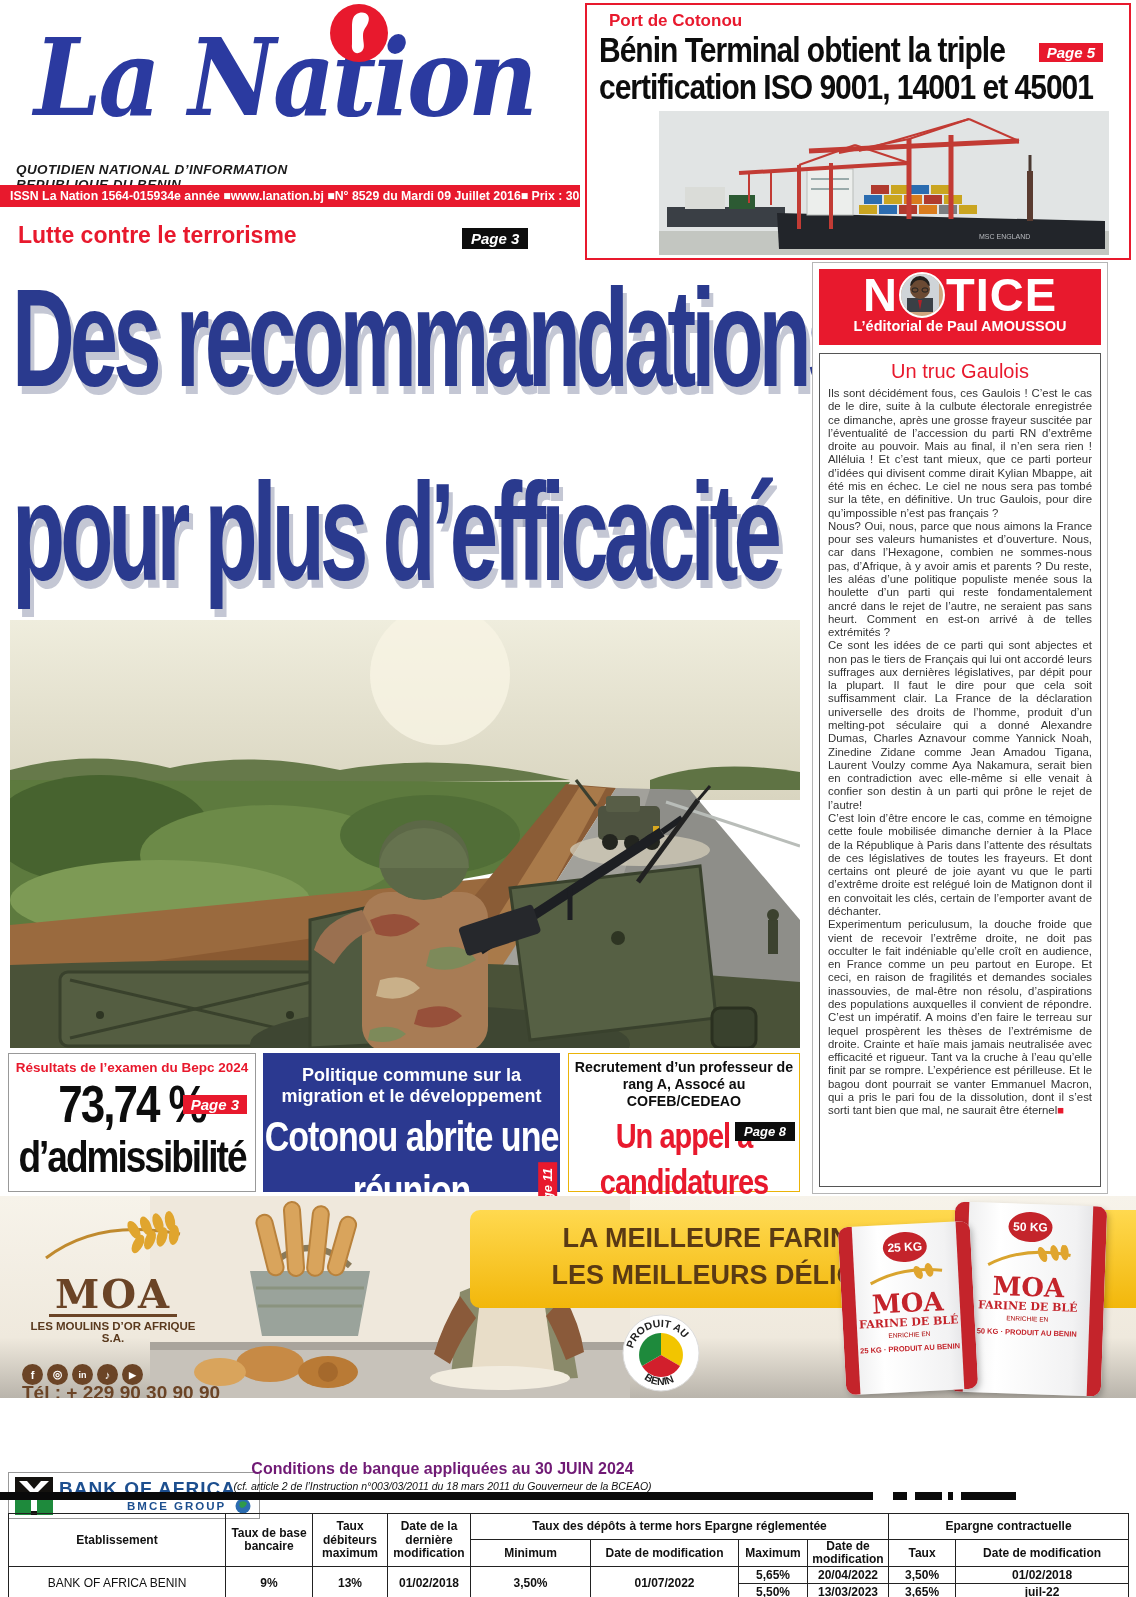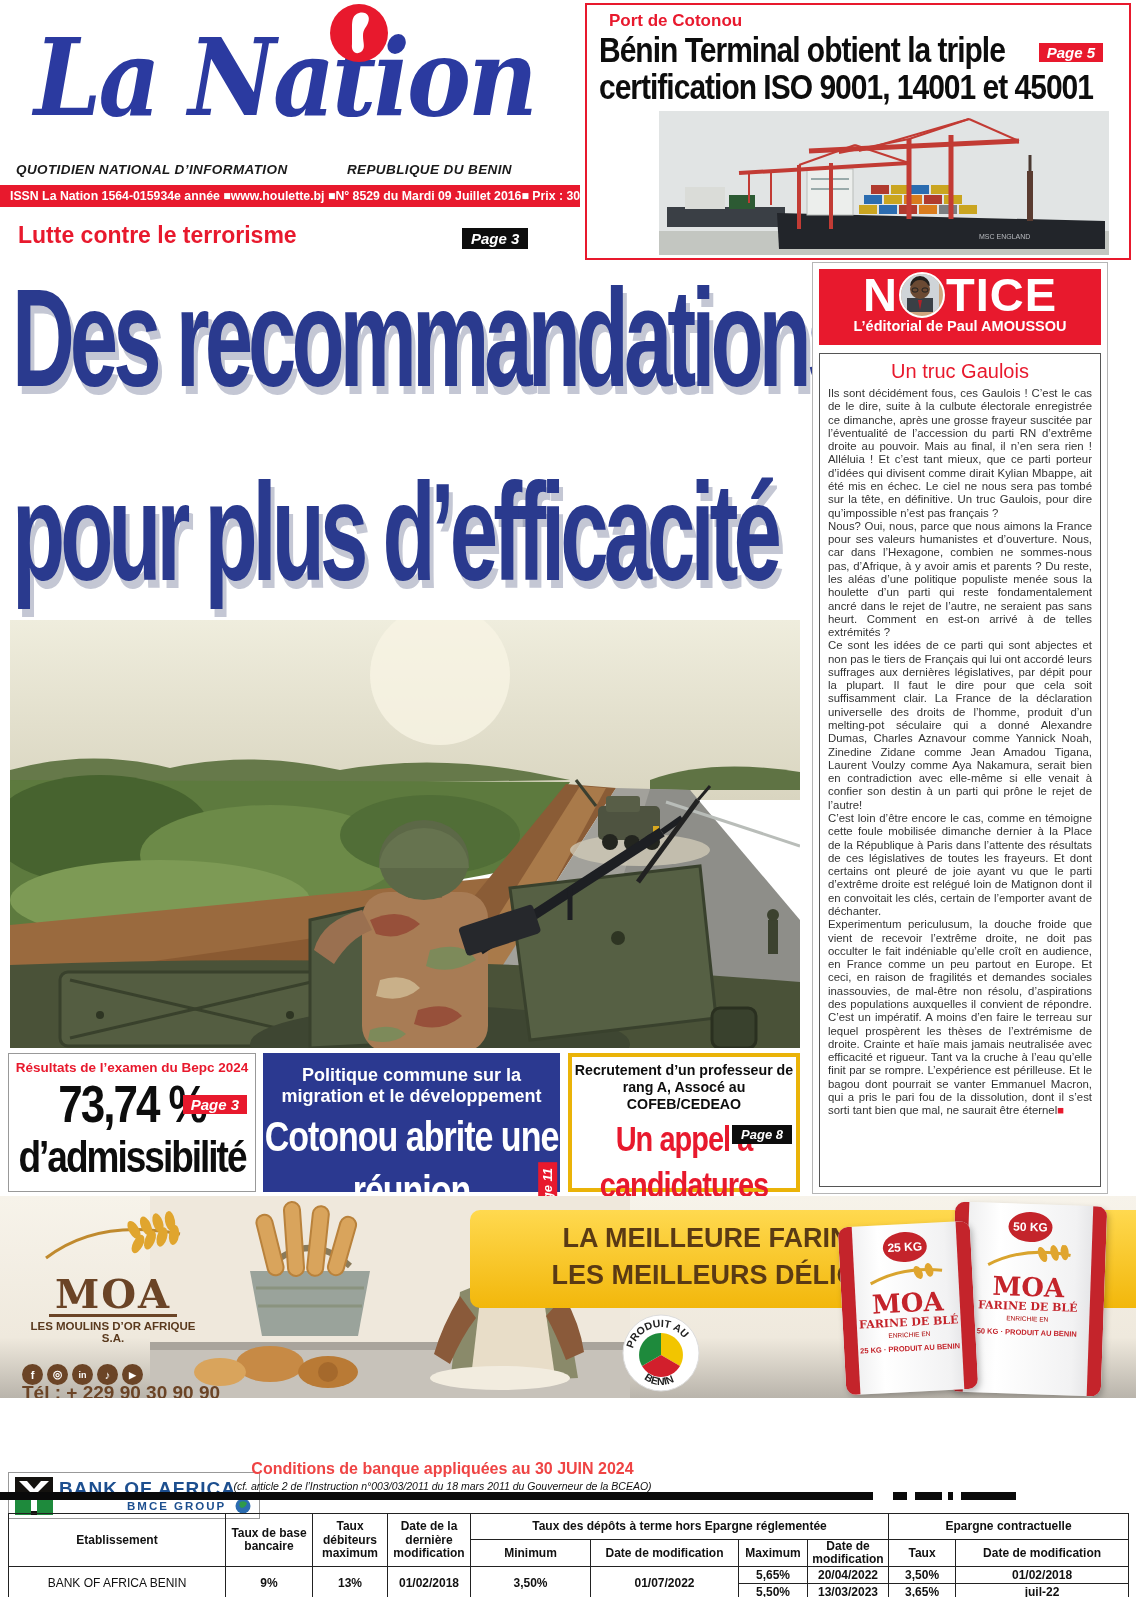--- a/index.html
+++ b/index.html
@@ -8,21 +8,21 @@
   .abs{position:absolute;}
 
   
   .logo-text{position:absolute;left:34px;top:14px;font-family:"DejaVu Serif",serif;
     font-style:italic;font-weight:bold;font-size:96px;color:#2b3aa0;letter-spacing:-3px;
     transform:scaleY(1.12);transform-origin:top left;white-space:nowrap;}
   .logo-circle{position:absolute;left:330px;top:4px;width:58px;height:58px;border-radius:50%;
     background:#e8192d;display:flex;align-items:center;justify-content:center;}
   .tagline-row{position:absolute;left:16px;top:162px;width:496px;display:flex;
     justify-content:space-between;font-size:13.5px;font-weight:bold;font-style:italic;
-    color:#1a1a1a;letter-spacing:.4px;}
+    color:#1a1a1a;letter-spacing:.4px;flex-direction:column;}
   .issn-bar{position:absolute;left:0;top:185px;width:580px;height:22px;background:#e8192d;
     color:#fff;font-size:12.3px;font-weight:bold;display:flex;align-items:center;
     justify-content:space-between;padding:0 10px;box-sizing:border-box;white-space:nowrap;}
 
   
   .top-story{position:absolute;left:585px;top:3px;width:546px;height:257px;
     border:2px solid #e8192d;background:#fff;box-sizing:border-box;}
   .top-story .kicker{position:absolute;left:22px;top:6px;font-size:17px;font-weight:bold;color:#e8192d;}
   .top-story .hl{position:absolute;left:12px;font-size:30px;font-weight:800;color:#0d0d0d;
     letter-spacing:-1px;transform:scaleY(1.15);transform-origin:top left;white-space:nowrap;}
@@ -62,21 +62,21 @@
     transform:scaleY(1.18);transform-origin:top center;margin-top:8px;}
   .teaser2{position:absolute;left:263px;top:1053px;width:297px;height:139px;background:#2b3990;
     text-align:center;color:#fff;}
   .teaser2 .kicker{font-size:18px;font-weight:bold;margin-top:12px;}
   .teaser2 .hl{font-size:34px;font-weight:800;letter-spacing:-1px;line-height:40px;
     transform:scaleY(1.25);transform-origin:top center;}
   .vbadge{position:absolute;right:3px;bottom:30px;background:#e8192d;color:#fff;
     font-style:italic;font-weight:bold;font-size:13px;padding:2px 6px;
     transform:rotate(-90deg);transform-origin:bottom right;}
   .teaser3{position:absolute;left:568px;top:1053px;width:232px;height:139px;background:#fff;
-    border:4px solid #eab308;box-sizing:border-box;text-align:center;}
+    border:1px solid #eab308;box-sizing:border-box;text-align:center;}
   .teaser3 .kicker{font-size:14.2px;font-weight:800;color:#0d0d0d;line-height:17px;margin-top:5px;}
   .teaser3 .hl{font-size:29px;font-weight:800;color:#e8192d;letter-spacing:-1px;line-height:34px;
     transform:scaleY(1.2);transform-origin:top center;}
 
   
   .ad{position:absolute;left:0;top:1196px;width:1136px;height:202px;
     background:linear-gradient(180deg,#f7f3ea 0%,#efe9dd 70%,#b9b4ab 100%);overflow:hidden;}
   .moa-logo{position:absolute;left:18px;top:12px;width:190px;text-align:center;}
   .moa-name{font-family:"DejaVu Serif",serif;font-weight:bold;font-size:40px;color:#6b4426;
     letter-spacing:2px;line-height:40px;border-bottom:3px solid #6b4426;display:inline-block;padding:0 6px;}
@@ -99,21 +99,21 @@
   .sack .s-prod{font-family:"DejaVu Serif",serif;font-size:11px;color:#c4242b;font-weight:bold;}
   .sack .s-sub{font-size:6.5px;color:#a00;margin-top:2px;}
   .sack .s-bottom{font-size:7.5px;color:#c4242b;font-weight:bold;margin-top:6px;}
 
   
   .bank-logo-box{position:absolute;left:8px;top:1472px;width:252px;height:47px;background:#fff;
     border:1px solid #999;box-sizing:border-box;}
   .boa-title{position:absolute;left:50px;top:5px;font-size:19px;font-weight:800;color:#1d4f8f;letter-spacing:1px;}
   .boa-sub{position:absolute;left:118px;top:27px;font-size:11.5px;font-weight:bold;color:#1d4f8f;letter-spacing:2px;}
   .bank-title-block{position:absolute;left:190px;top:1460px;width:505px;text-align:center;}
-  .bank-title{font-size:16px;font-weight:bold;color:#ef4444;}
+  .bank-title{font-size:16px;font-weight:bold;color:#701a75;}
   .bank-subtitle{font-size:10.5px;font-style:italic;color:#111;margin-top:2px;}
   .divider-bar{position:absolute;top:1492px;height:8px;background:#0a0a0a;}
   table.bank{position:absolute;left:8px;top:1513px;border-collapse:collapse;table-layout:fixed;
     width:1120px;font-size:12px;color:#111;}
   table.bank th,table.bank td{border:1.5px solid #222;padding:0 2px;text-align:center;
     overflow:hidden;line-height:1.1;}
   table.bank th{font-weight:bold;}
   .h-group{height:26px;}
   .h-sub{height:26px;margin-left:24px;}
   .d-row td{height:16px;font-weight:bold;}
@@ -131,21 +131,21 @@
         <path d="M20,2 C27,0 32,5 29,12 C27,17 24,18 24,25 C24,32 27,37 22,41 C17,44 12,41 13,33 L13,17 C13,8 14,4 20,2 Z" fill="#fff"></path>
       </svg>
     </div>
     <div class="tagline-row">
       <span>QUOTIDIEN NATIONAL D’INFORMATION</span>
       <span>REPUBLIQUE DU BENIN</span>
     </div>
     <div class="issn-bar">
       <span>ISSN La Nation 1564-0159</span>
       <span>34e année ■</span>
-      <span>www.houlette.bj ■</span>
+      <span>www.lanation.bj ■</span>
       <span>N° 8529 du Mardi 09 Juillet 2016</span>
       <span>■ Prix : 300 F CFA</span>
     </div>
   </div>
 
   <div class="top-story">
     <div class="kicker">Port de Cotonou</div>
     <div class="hl" style="top:26px;">Bénin Terminal obtient la triple</div>
     <span class="badge-red abs" style="right:26px;top:38px;">Page 5</span>
     <div class="hl" style="top:63px;">certification ISO 9001, 14001 et 45001</div>

